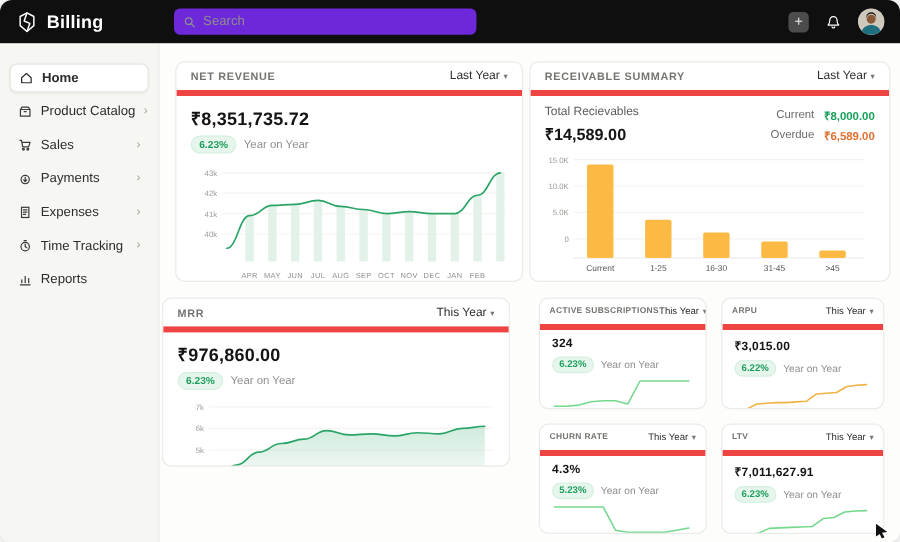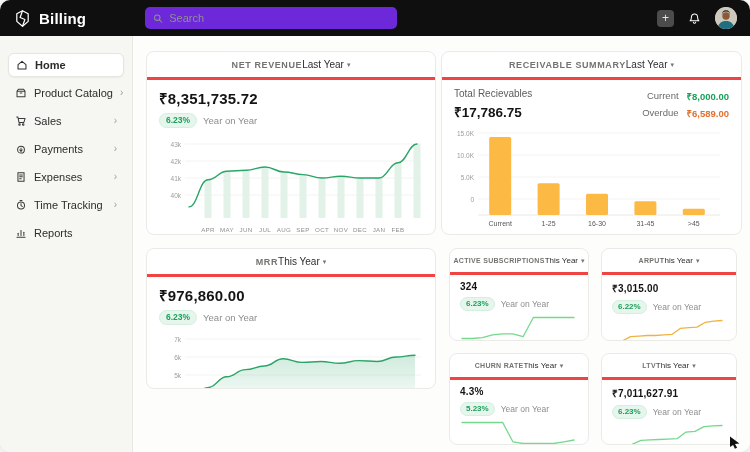--- a/index.html
+++ b/index.html
@@ -25,22 +25,22 @@
   .sidebar{position:absolute;top:36px;left:0;width:133px;bottom:0;background:#f6f6f2;
            border-right:1px solid #e9e9e4;padding:17px 8px 0}
   .nav-item{display:flex;align-items:center;gap:7px;height:24px;padding:0 7px;border-radius:6px;
             margin-bottom:4px;color:#2c2c2c;font-size:11px;cursor:pointer;white-space:nowrap}
   .nav-item.active{background:#fff;border:1px solid #e6e6e1;box-shadow:0 1px 2px rgba(0,0,0,.05);font-weight:700}
   .nav-ic{flex:0 0 auto}
   .nav-chev{margin-left:auto;color:#a2a29b;font-size:10px;line-height:1}
   
   .main{position:absolute;top:36px;left:133px;right:0;bottom:0;background:#fdfdfc}
   .card{position:absolute;background:#fff;border:1px solid #eaeae7;border-radius:8px;overflow:hidden}
-  .card-head{height:28px;display:flex;align-items:center;justify-content:center;
-             padding:0 12px;border-bottom:3px solid #ef4444}
+  .card-head{height:28px;display:flex;align-items:center;justify-content:space-between;
+             padding:0 12px;border-bottom:5px solid #ef4444}
   .card-title{font-size:9px;font-weight:700;letter-spacing:.6px;color:#73736f;white-space:nowrap}
   .range{font-size:10px;color:#2e2e2e;display:flex;gap:3px;align-items:center;cursor:pointer;white-space:nowrap}
   .range .chev{font-size:7px;color:#777}
   .card-body{padding:8px 12px 4px}
   .metric-value{font-size:15px;font-weight:700;color:#141414;letter-spacing:.2px}
   .delta-row{display:flex;align-items:center;gap:6px;margin-top:5px}
   .badge{font-size:8.5px;font-weight:700;color:#1d9e5c;background:#e6f6ec;border:1px solid #d4efdf;
          border-radius:9px;padding:1px 6px;line-height:1.3}
   .caption{font-size:9.5px;color:#8d8d8d}
   .chart{margin-top:4px}
@@ -223,21 +223,21 @@
       <div class="card-head">
         <span class="card-title">RECEIVABLE SUMMARY</span>
         <span class="range">
           <span>Last Year</span>
           <span class="chev">▾</span>
         </span>
       </div>
       <div class="rs-summary">
         <div>
           <div class="rs-total-label">Total Recievables</div>
-          <div class="rs-total-value">₹17,786.75</div>
+          <div class="rs-total-value">₹14,589.00</div>
         </div>
         <div class="rs-side">
           <span class="rs-lab">Current</span>
           <span class="rs-val current">₹8,000.00</span>
           <span class="rs-lab">Overdue</span>
           <span class="rs-val overdue">₹6,589.00</span>
         </div>
       </div>
       <div class="chart" style="margin:0;padding:0 6px"><svg width="276" height="106" viewBox="0 0 276 106">
             <line x1="30" y1="10" x2="272" y2="10" stroke="#f3f3f0" stroke-width="1"></line>
@@ -255,21 +255,21 @@
             <text x="100.6" y="103" text-anchor="middle" font-size="7" fill="#565656">1-25</text>
             <rect x="138" y="70.85211267605634" width="22" height="21.147887323943664" fill="#fcb944" rx="1.5"></rect>
             <text x="149" y="103" text-anchor="middle" font-size="7" fill="#565656">16-30</text>
             <rect x="186.4" y="78.26760563380282" width="22" height="13.732394366197182" fill="#fcb944" rx="1.5"></rect>
             <text x="197.4" y="103" text-anchor="middle" font-size="7" fill="#565656">31-45</text>
             <rect x="234.79999999999998" y="85.6830985915493" width="22" height="6.316901408450704" fill="#fcb944" rx="1.5"></rect>
             <text x="245.79999999999998" y="103" text-anchor="middle" font-size="7" fill="#565656">&gt;45</text>
           </svg></div>
     </div>
 
-    <div class="card" style="left:13px;top:212px;width:290px;height:141px">
+    <div class="card" style="left:2px;top:212px;width:290px;height:141px">
       <div class="card-head">
         <span class="card-title">MRR</span>
         <span class="range">
           <span>This Year</span>
           <span class="chev">▾</span>
         </span>
       </div>
       <div class="card-body">
         <div class="metric-value">₹976,860.00</div>
         <div class="delta-row">

